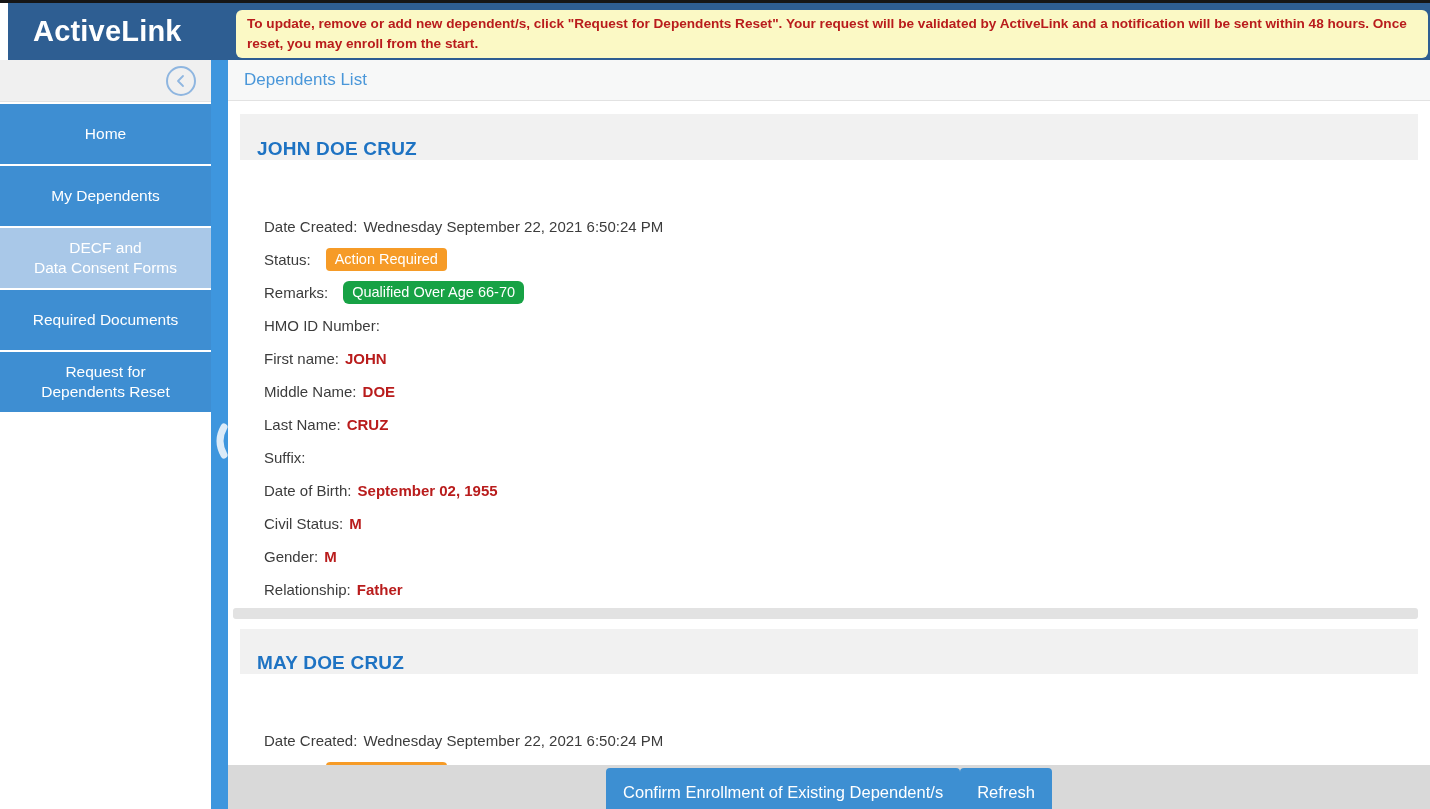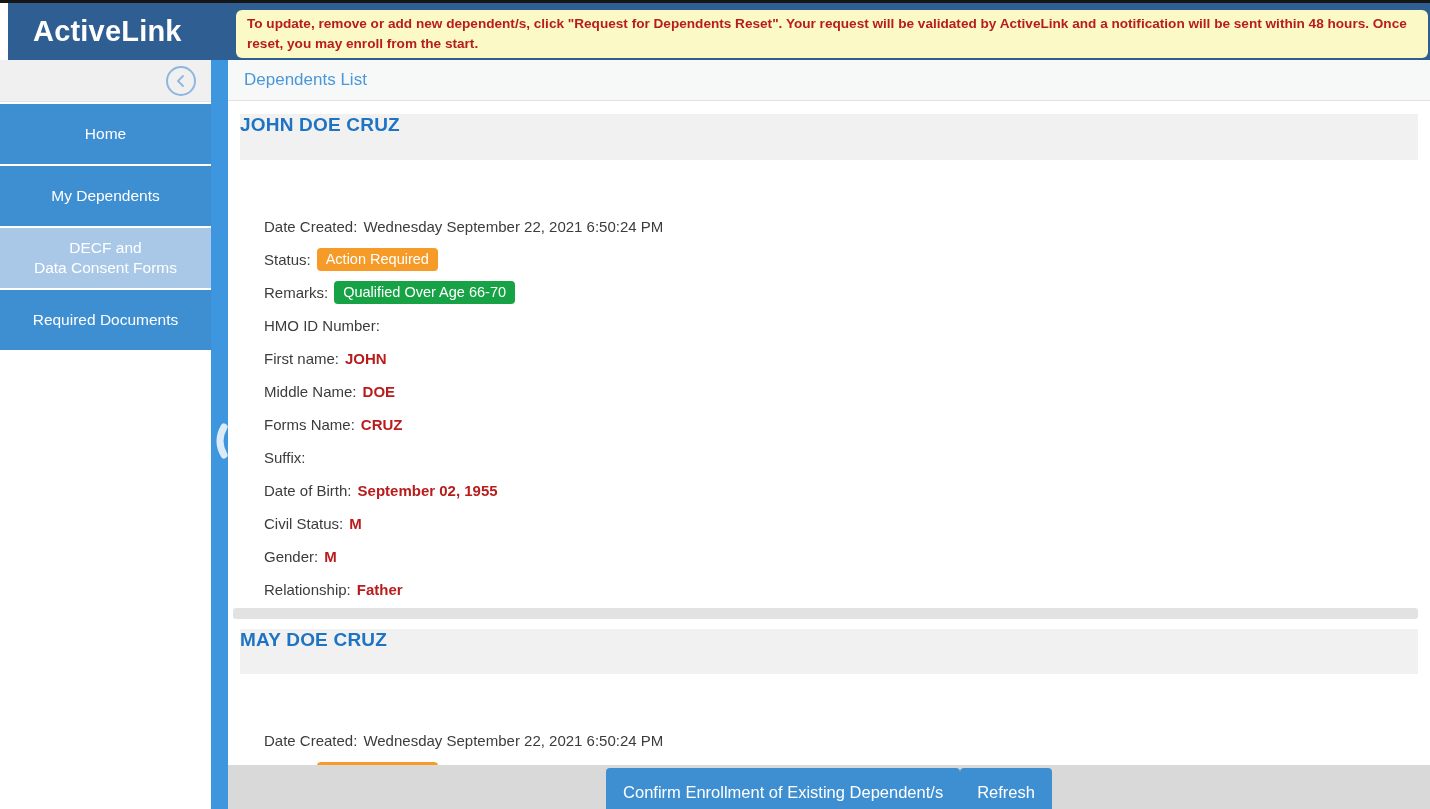--- a/index.html
+++ b/index.html
@@ -30,31 +30,31 @@
   
   .strip { position:absolute; left:211px; top:60px; width:17px; height:749px; background:#3e96de; }
   .strip-handle { position:absolute; left:1px; top:363px; width:16px; height:36px; cursor:pointer; }
 
   
   .main { position:absolute; left:228px; top:60px; width:1202px; height:749px; background:#ffffff; overflow:hidden; }
   .page-title-bar { height:41px; background:#f7f8f8; border-bottom:1px solid #e2e2e2;
                     display:flex; align-items:center; padding-left:16px;
                     color:#4a97d9; font-size:17px; }
   .cards { padding:13px 12px 0 12px; }
-  .card-header { height:46px; background:#f1f1f1; display:flex; align-items:flex-start; cursor:pointer; }
+  .card-header { height:46px; background:#f1f1f1; display:flex; align-items:flex-end; padding-left:17px; cursor:pointer; }
   .card-title { color:#1e73c3; font-size:19px; font-weight:bold; letter-spacing:0.2px; }
   .card-body { background:#ffffff; padding:50px 0 0 24px; }
   .card-body.first { height:446px; }
   .card-body.second { height:200px; }
   .field-row { height:33px; display:flex; align-items:center; font-size:15px; color:#3c3c3c; }
   .field-value { font-weight:bold; color:#b91c1c; margin-left:6px; }
   .field-value.plain { font-weight:normal; color:#3c3c3c;text-align:center; }
-  .badge { margin-left:6px; padding:3px 9px 4px 9px; border-radius:4px; color:#fff; font-size:14.5px; }
+  .badge { margin-left:15px; padding:3px 9px 4px 9px; border-radius:4px; color:#fff; font-size:14.5px; }
   .badge-orange { background:#f69b27; }
-  .badge-green { background:#17a245; }
+  .badge-green { background:#17a245;border-radius:6px; }
   .hscroll { height:11px; background:#e2e2e2; border-radius:3px; margin:2px 0 0 -7px; width:1185px; cursor:pointer; }
   .card2 { margin-top:10px; }
   .card2 .card-header { height:45px; }
 
   
   .footer { position:absolute; left:228px; bottom:0; width:1202px; height:44px; background:#d9d9d9;
             display:flex; justify-content:center; z-index:5; }
   .btn { margin-top:3px; height:48px; border:none; border-radius:4px; background:#3d8fd2;
          color:#ffffff; font-size:16.5px; font-family:"Liberation Sans", sans-serif;
          padding:0 17px; cursor:pointer; white-space:nowrap; }
@@ -88,20 +88,24 @@
       <div class="nav-item">
         <span>My Dependents</span>
       </div>
       <div class="nav-item active">
         <span>DECF and</span>
         <span>Data Consent Forms</span>
       </div>
       <div class="nav-item">
         <span>Required Documents</span>
       </div>
+      <div class="nav-item">
+        <span>Request for</span>
+        <span>Dependents Reset</span>
+      </div>
     </div>
   </div>
 
   <div class="strip">
     <div class="strip-handle">
       <svg width="16" height="36" viewBox="0 0 16 36">
         <path d="M 12 4 Q 4 18 12 32" fill="none" stroke="#dcebf8" stroke-width="7" stroke-linecap="round"></path>
       </svg>
     </div>
   </div>
@@ -136,21 +140,21 @@
           </div>
           <div class="field-row">
             <span>First name:</span>
             <span class="field-value">JOHN</span>
           </div>
           <div class="field-row">
             <span>Middle Name:</span>
             <span class="field-value">DOE</span>
           </div>
           <div class="field-row">
-            <span>Forms Name:</span>
+            <span>Last Name:</span>
             <span class="field-value">CRUZ</span>
           </div>
           <div class="field-row">
             <span>Suffix:</span>
             <span class="field-value"></span>
           </div>
           <div class="field-row">
             <span>Date of Birth:</span>
             <span class="field-value">September 02, 1955</span>
           </div>

